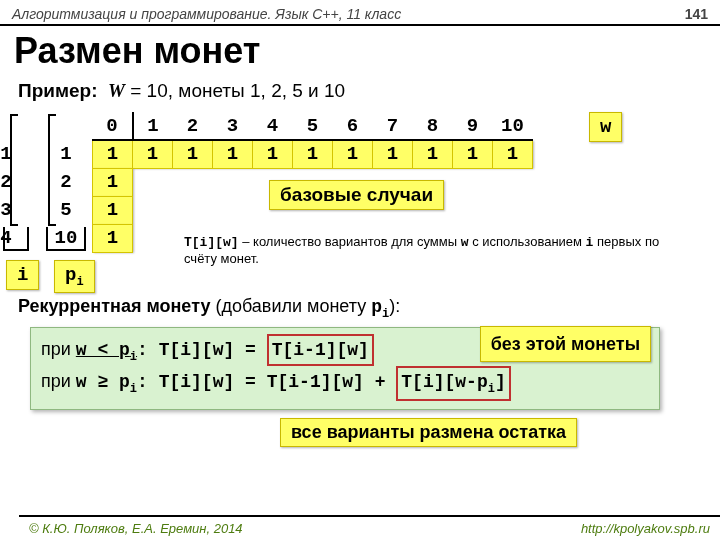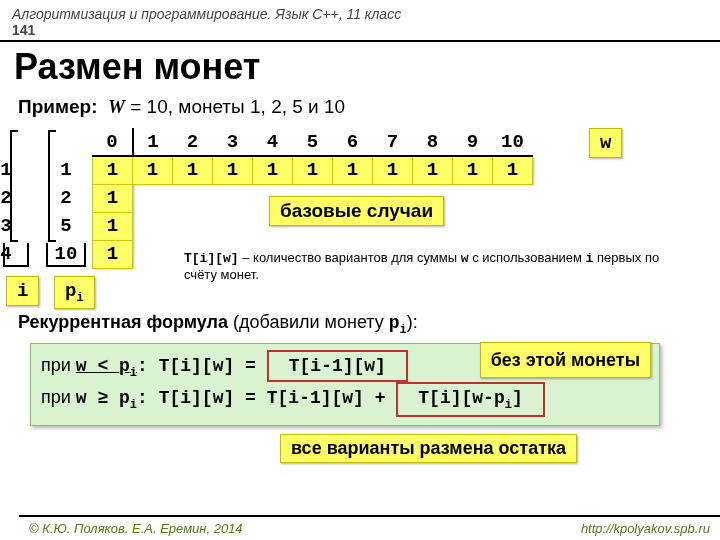--- a/index.html
+++ b/index.html
@@ -13,21 +13,20 @@
     overflow: hidden;
   }
   .header {
     display: flex;
     justify-content: space-between;
     padding: 6px 12px 2px;
     font-style: italic;
     color: #444;
     font-size: 14px;
     border-bottom: 2px solid #000;
-    flex-direction: column;
   }
   .pagenum { font-weight: bold; font-style: normal; }
   .title {
     font-size: 36px;
     font-weight: bold;
     padding: 4px 14px 8px;
   }
   .example {
     font-size: 19px;
     padding: 0 18px 6px;
@@ -101,21 +100,21 @@
     padding: 6px 10px 8px;
     font-size: 18px;
     font-family: Arial, sans-serif;
     line-height: 1.6;
     box-shadow: 2px 2px 4px rgba(0,0,0,.3);
     position: relative;
     width: 630px;
   }
   .framebox {
     border: 2px solid #c03030;
-    padding: 0 20px;
+    padding: 0 3px;
     display: inline-block;
   }
   .callout1 {
     position: absolute;
     right: 8px; top: -2px;
     font-size: 18px;
   }
   .callout2 {
     display: inline-block;
     margin: 8px 0 0 280px;
@@ -275,21 +274,21 @@
   <div class="plabel yellowbox"><span>p</span><span class="sub">i</span></div>
 
   <div class="exptext">
     <span class="mono">T[i][w]</span><span> – количество вариантов для суммы </span><span class="mono">w</span><span> с использованием </span><span class="mono">i</span><span> первых по счёту монет.</span>
   </div>
 </div>
 
 <div style="height:20px"></div>
 
 <div class="recurrent">
-  <b>Рекуррентная формула</b><span> (добавили монету </span><span class="mono">p</span><span class="mono sub">i</span><span>):</span>
+  <b>Рекуррентная монету</b><span> (добавили монету </span><span class="mono">p</span><span class="mono sub">i</span><span>):</span>
 </div>
 
 <div class="formulabox">
   <span class="callout1 yellowbox" style="font-family:Arial">без этой монеты</span>
   <div>
     <span>при </span><u><span class="mono">w &lt; p</span><span class="mono sub">i</span></u><span class="mono">: T[i][w] = </span><span class="framebox mono">T[i-1][w]</span>
   </div>
   <div>
     <span>при </span><span class="mono">w ≥ p</span><span class="mono sub">i</span><span class="mono">: T[i][w] = T[i-1][w] + </span><span class="framebox mono"><span>T[i][w-p</span><span class="sub">i</span><span>]</span></span>
   </div>

